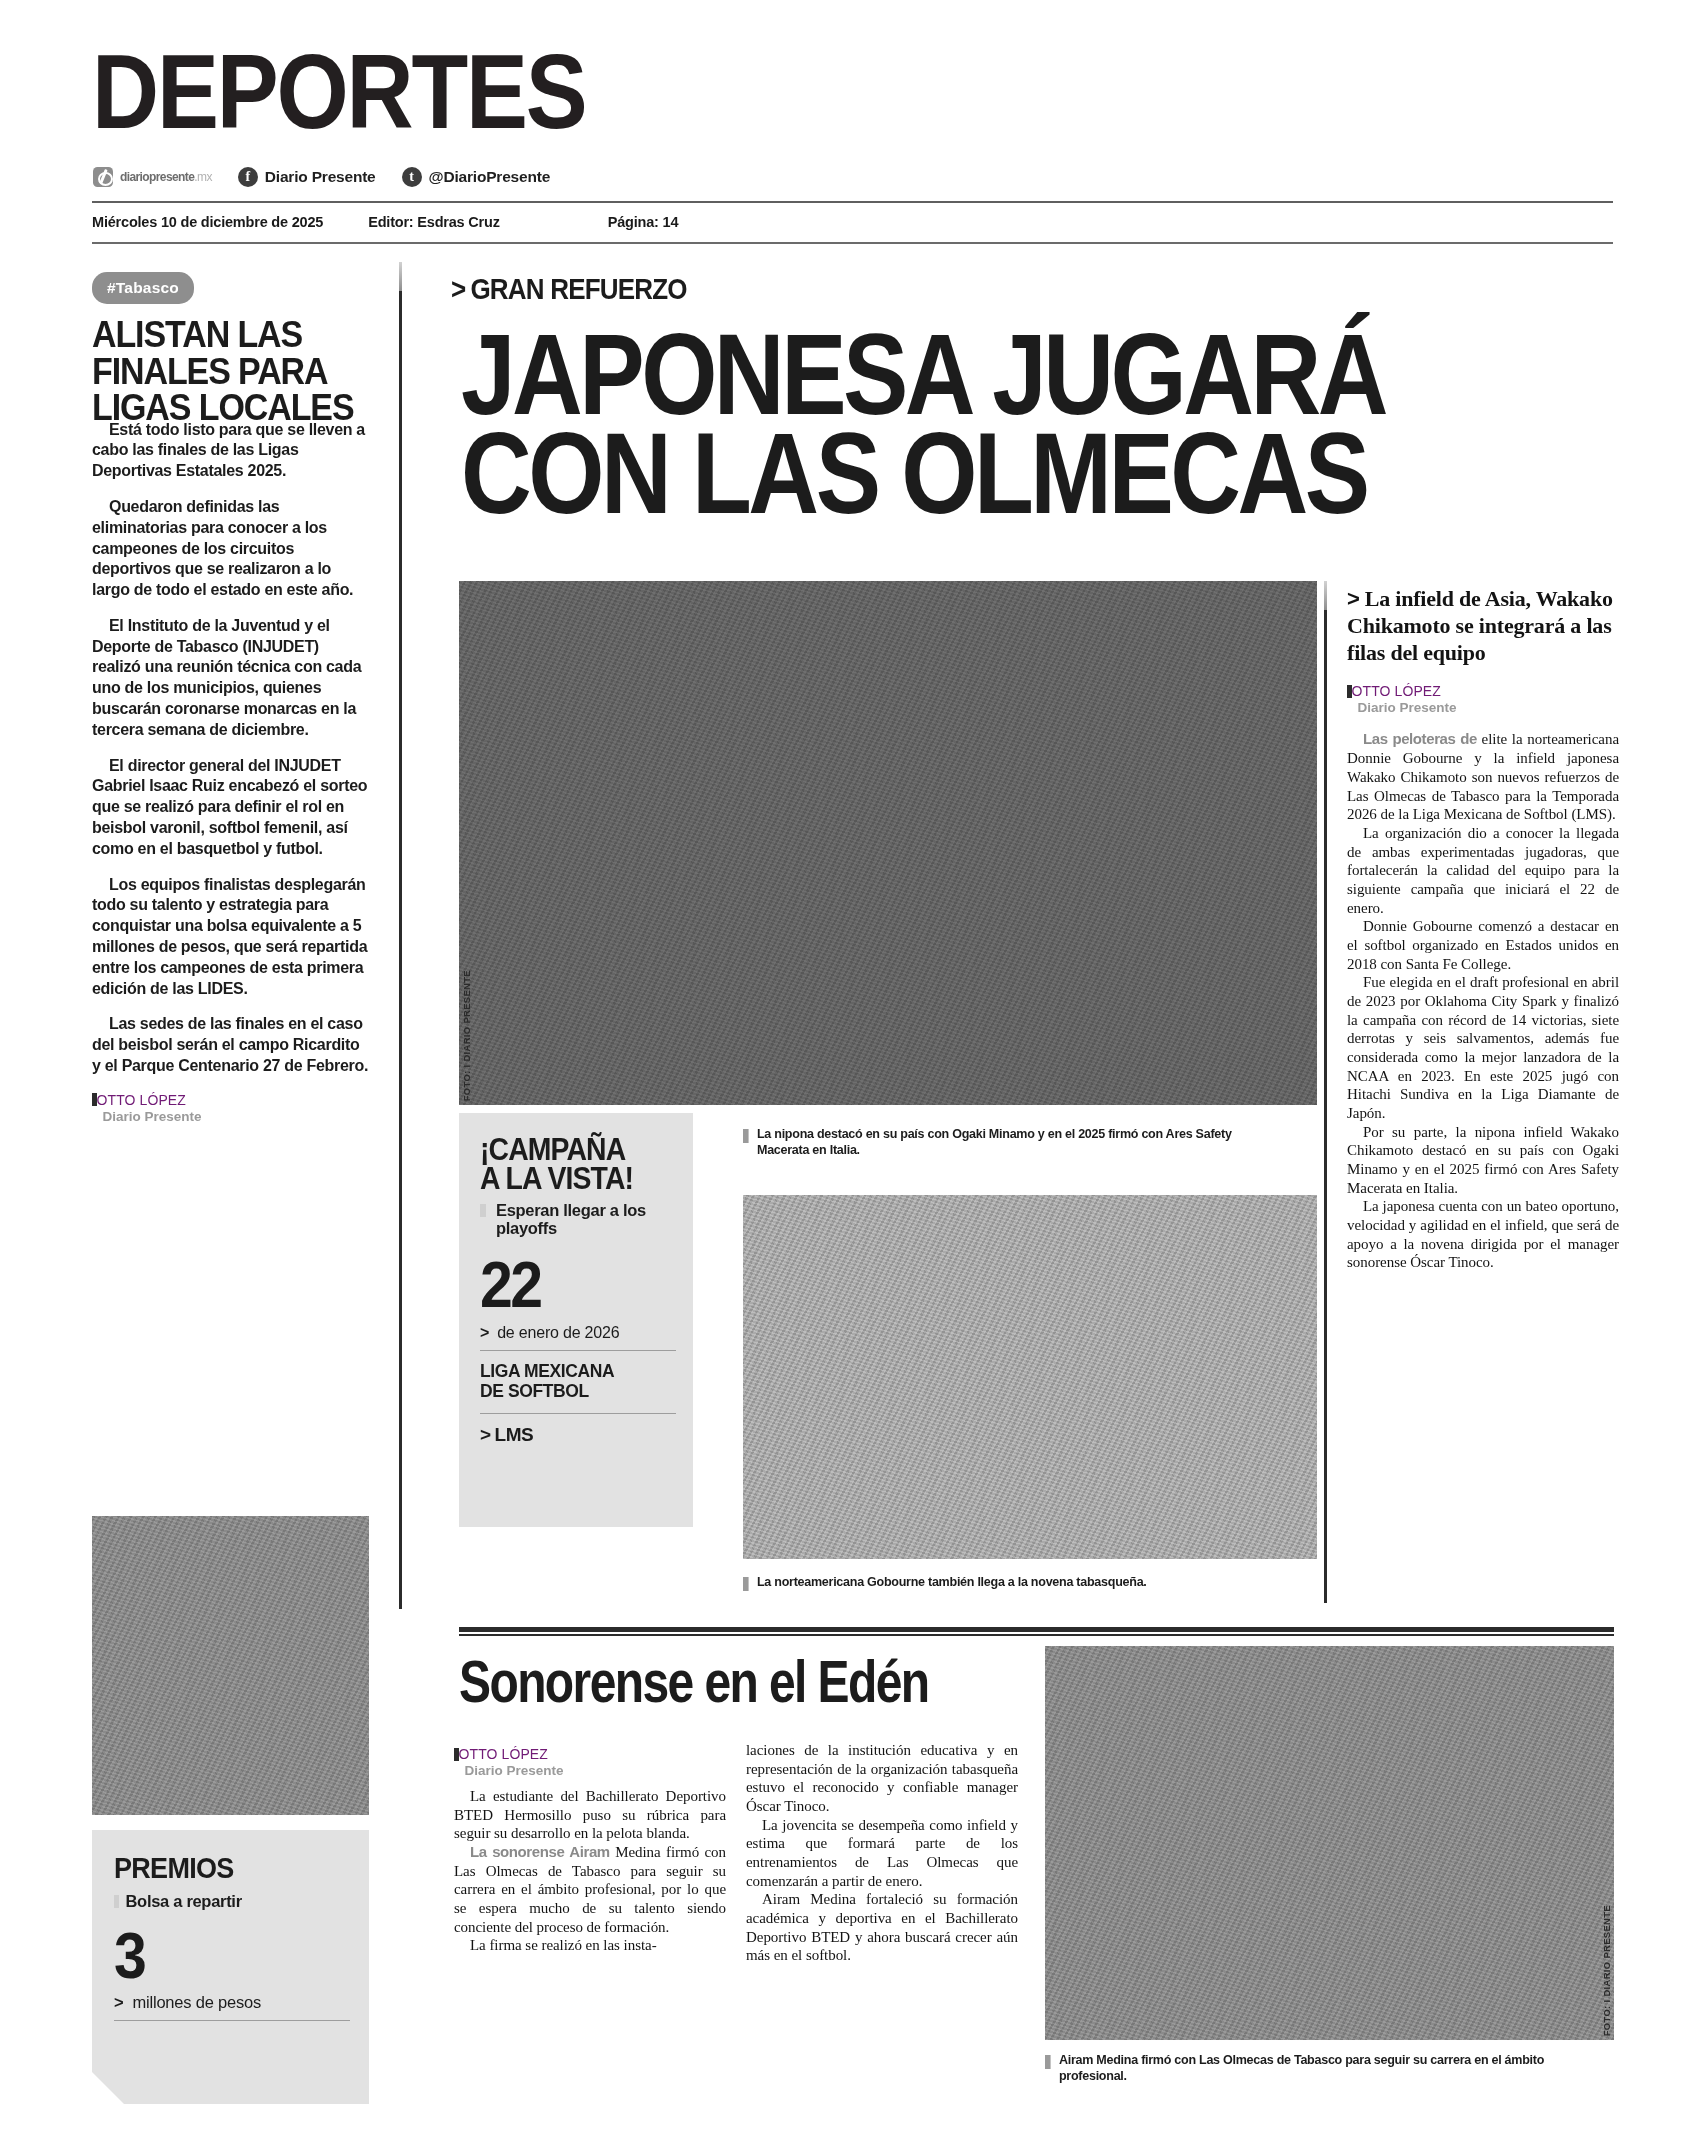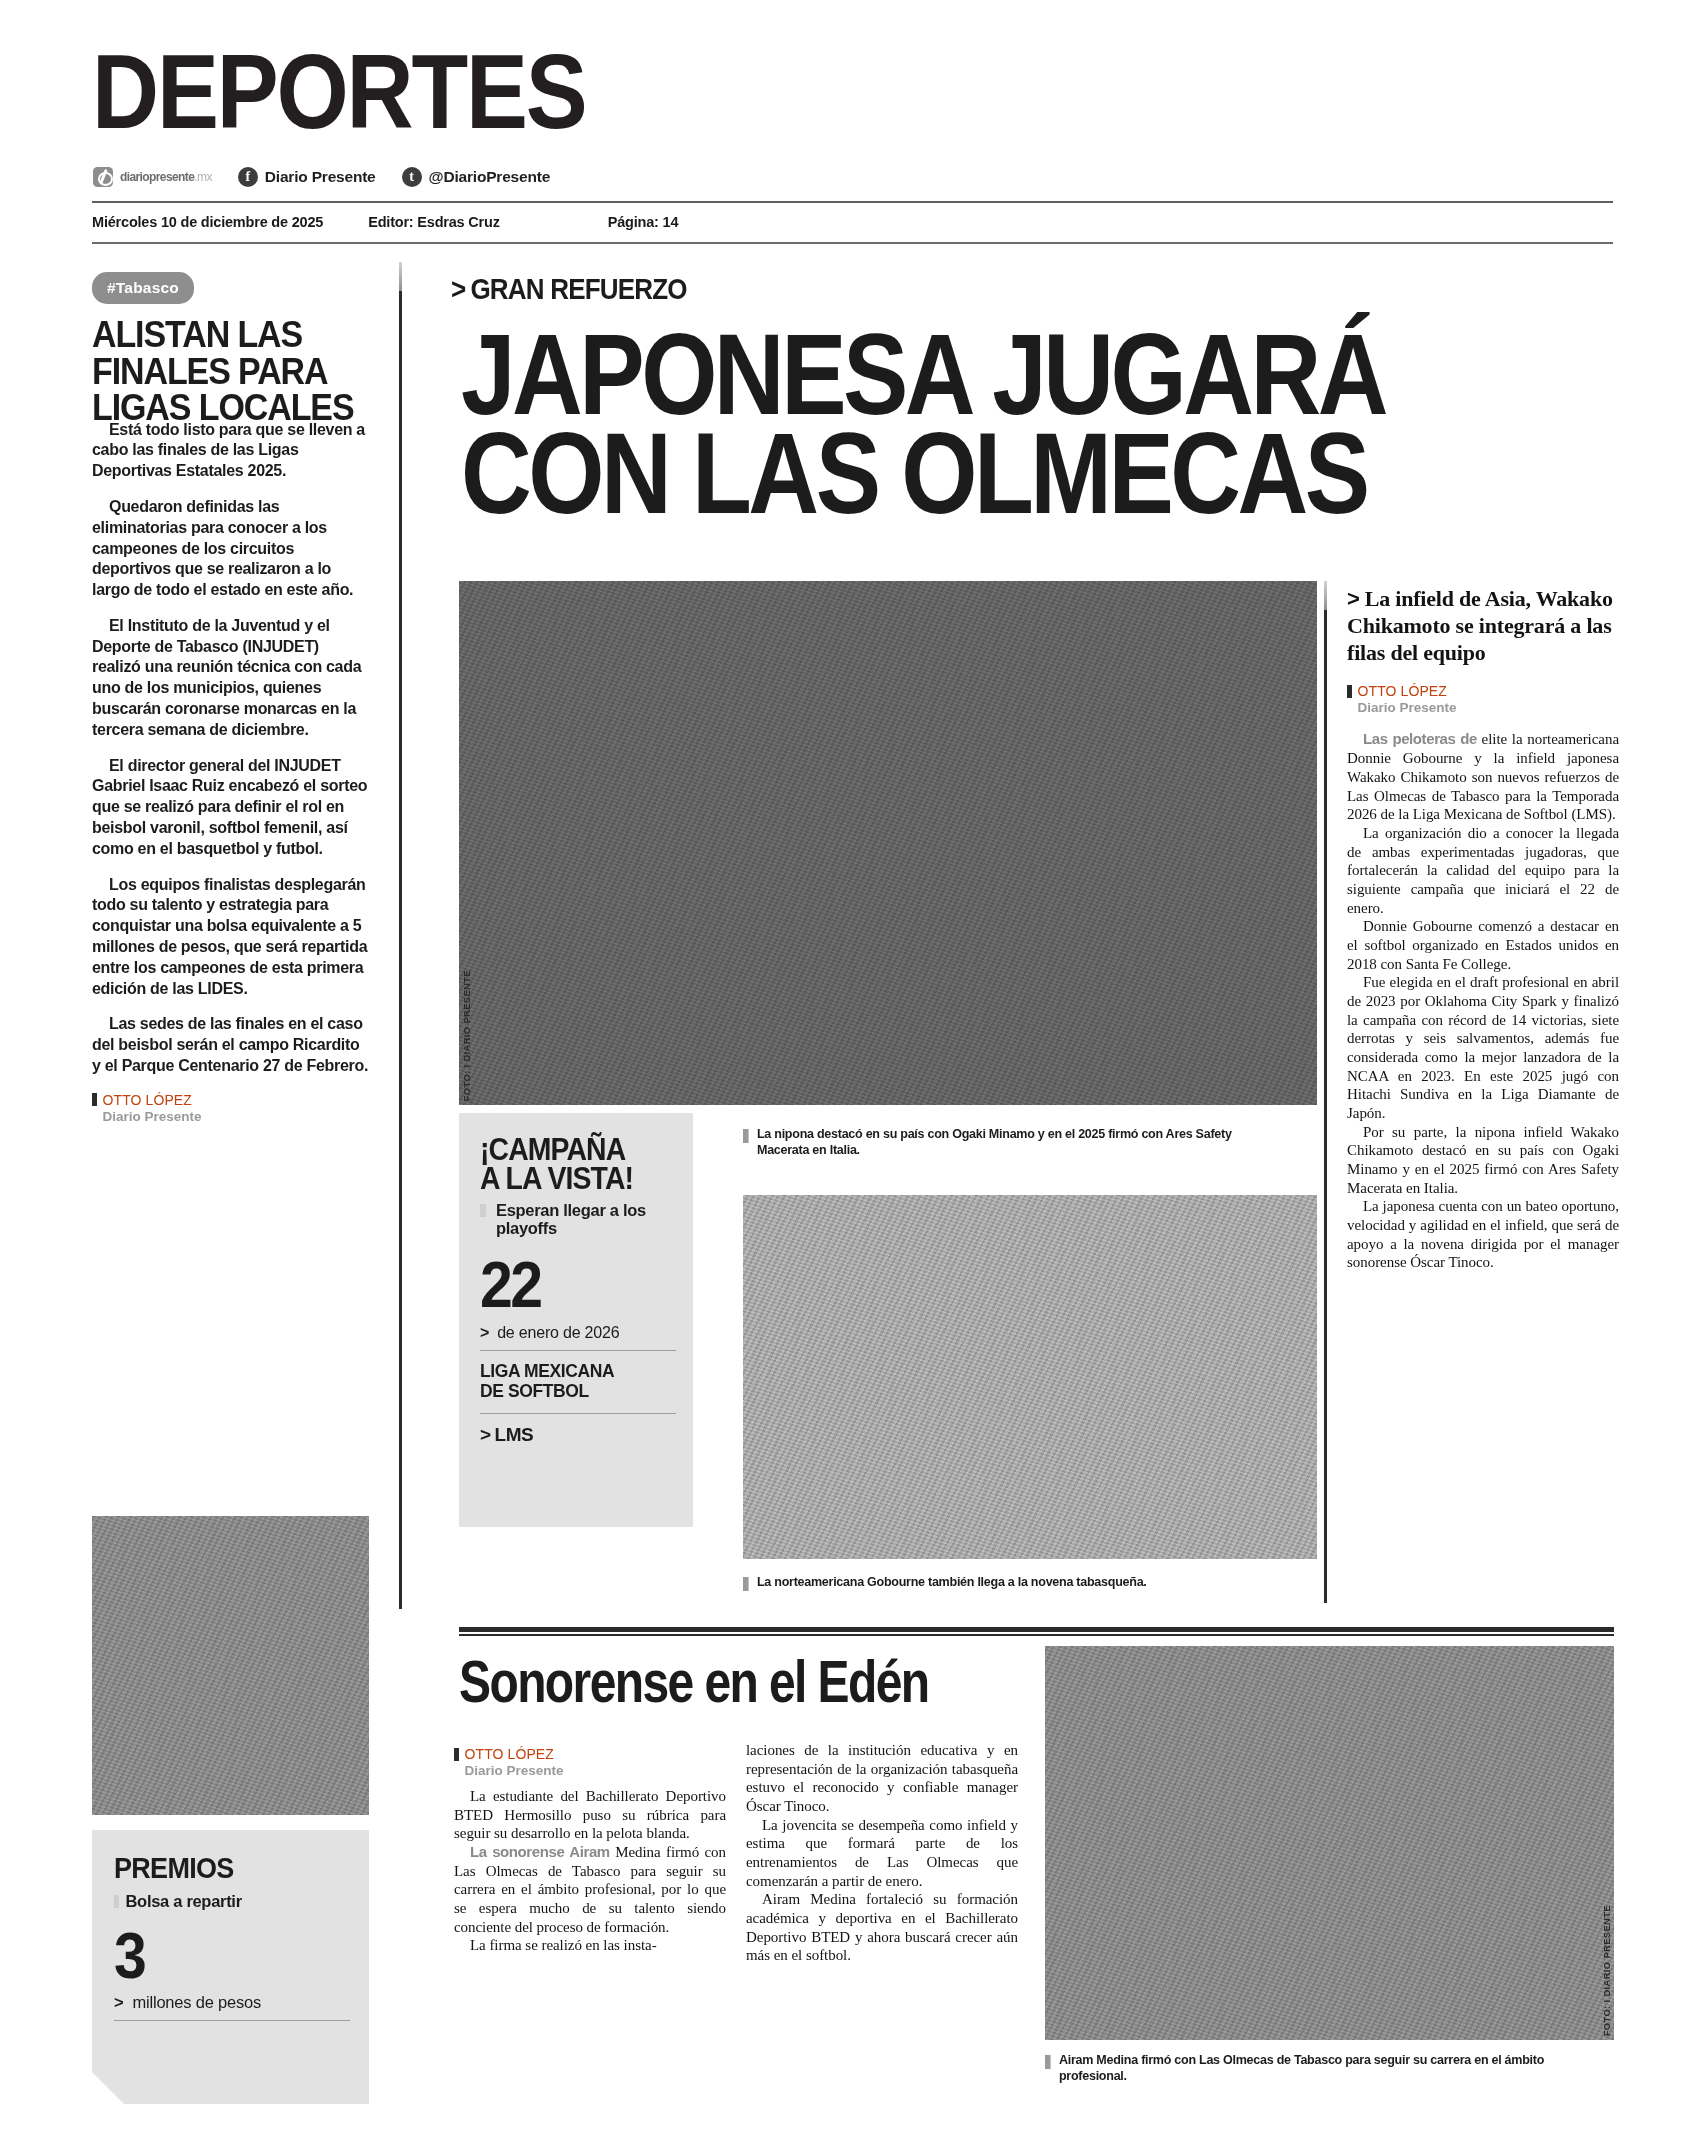--- a/index.html
+++ b/index.html
@@ -83,22 +83,22 @@
     transform: scaleY(1.06); transform-origin: left top;
   }
   .left-body { }
   .left-body p {
     font-size: 16px; line-height: 1.30; font-weight: 700;
     color: #1c1c1c; letter-spacing: -0.3px; text-indent: 17px;
     margin-bottom: 15px;
   }
   .byline { margin-top: 5px; }
   .byline .who {
-    font-size: 14px; font-weight: 400; color: #c2410c; letter-spacing: 0.1px;
-    display: flex; align-items: center; gap: 6px;
+    font-size: 14px; font-weight: 400; color: #701a75; letter-spacing: 0.1px;
+    display: flex; align-items: center; 
   }
   .sqbullet { display:inline-block; width: 4.5px; height: 13px; background: #2b2b2b; flex: none; }
   .byline .src { font-size: 13.5px; color: #9a9a9a; font-weight: 700; margin-left: 10.5px; margin-top: 1px; }
 
   
   .photo { background: #c9c9c9; position: relative; overflow: hidden; }
   .photo .grain {
     position: absolute; inset: 0;
     background:
       repeating-linear-gradient(17deg, rgba(255,255,255,.22) 0 1.5px, rgba(0,0,0,.10) 1.5px 3.5px),

